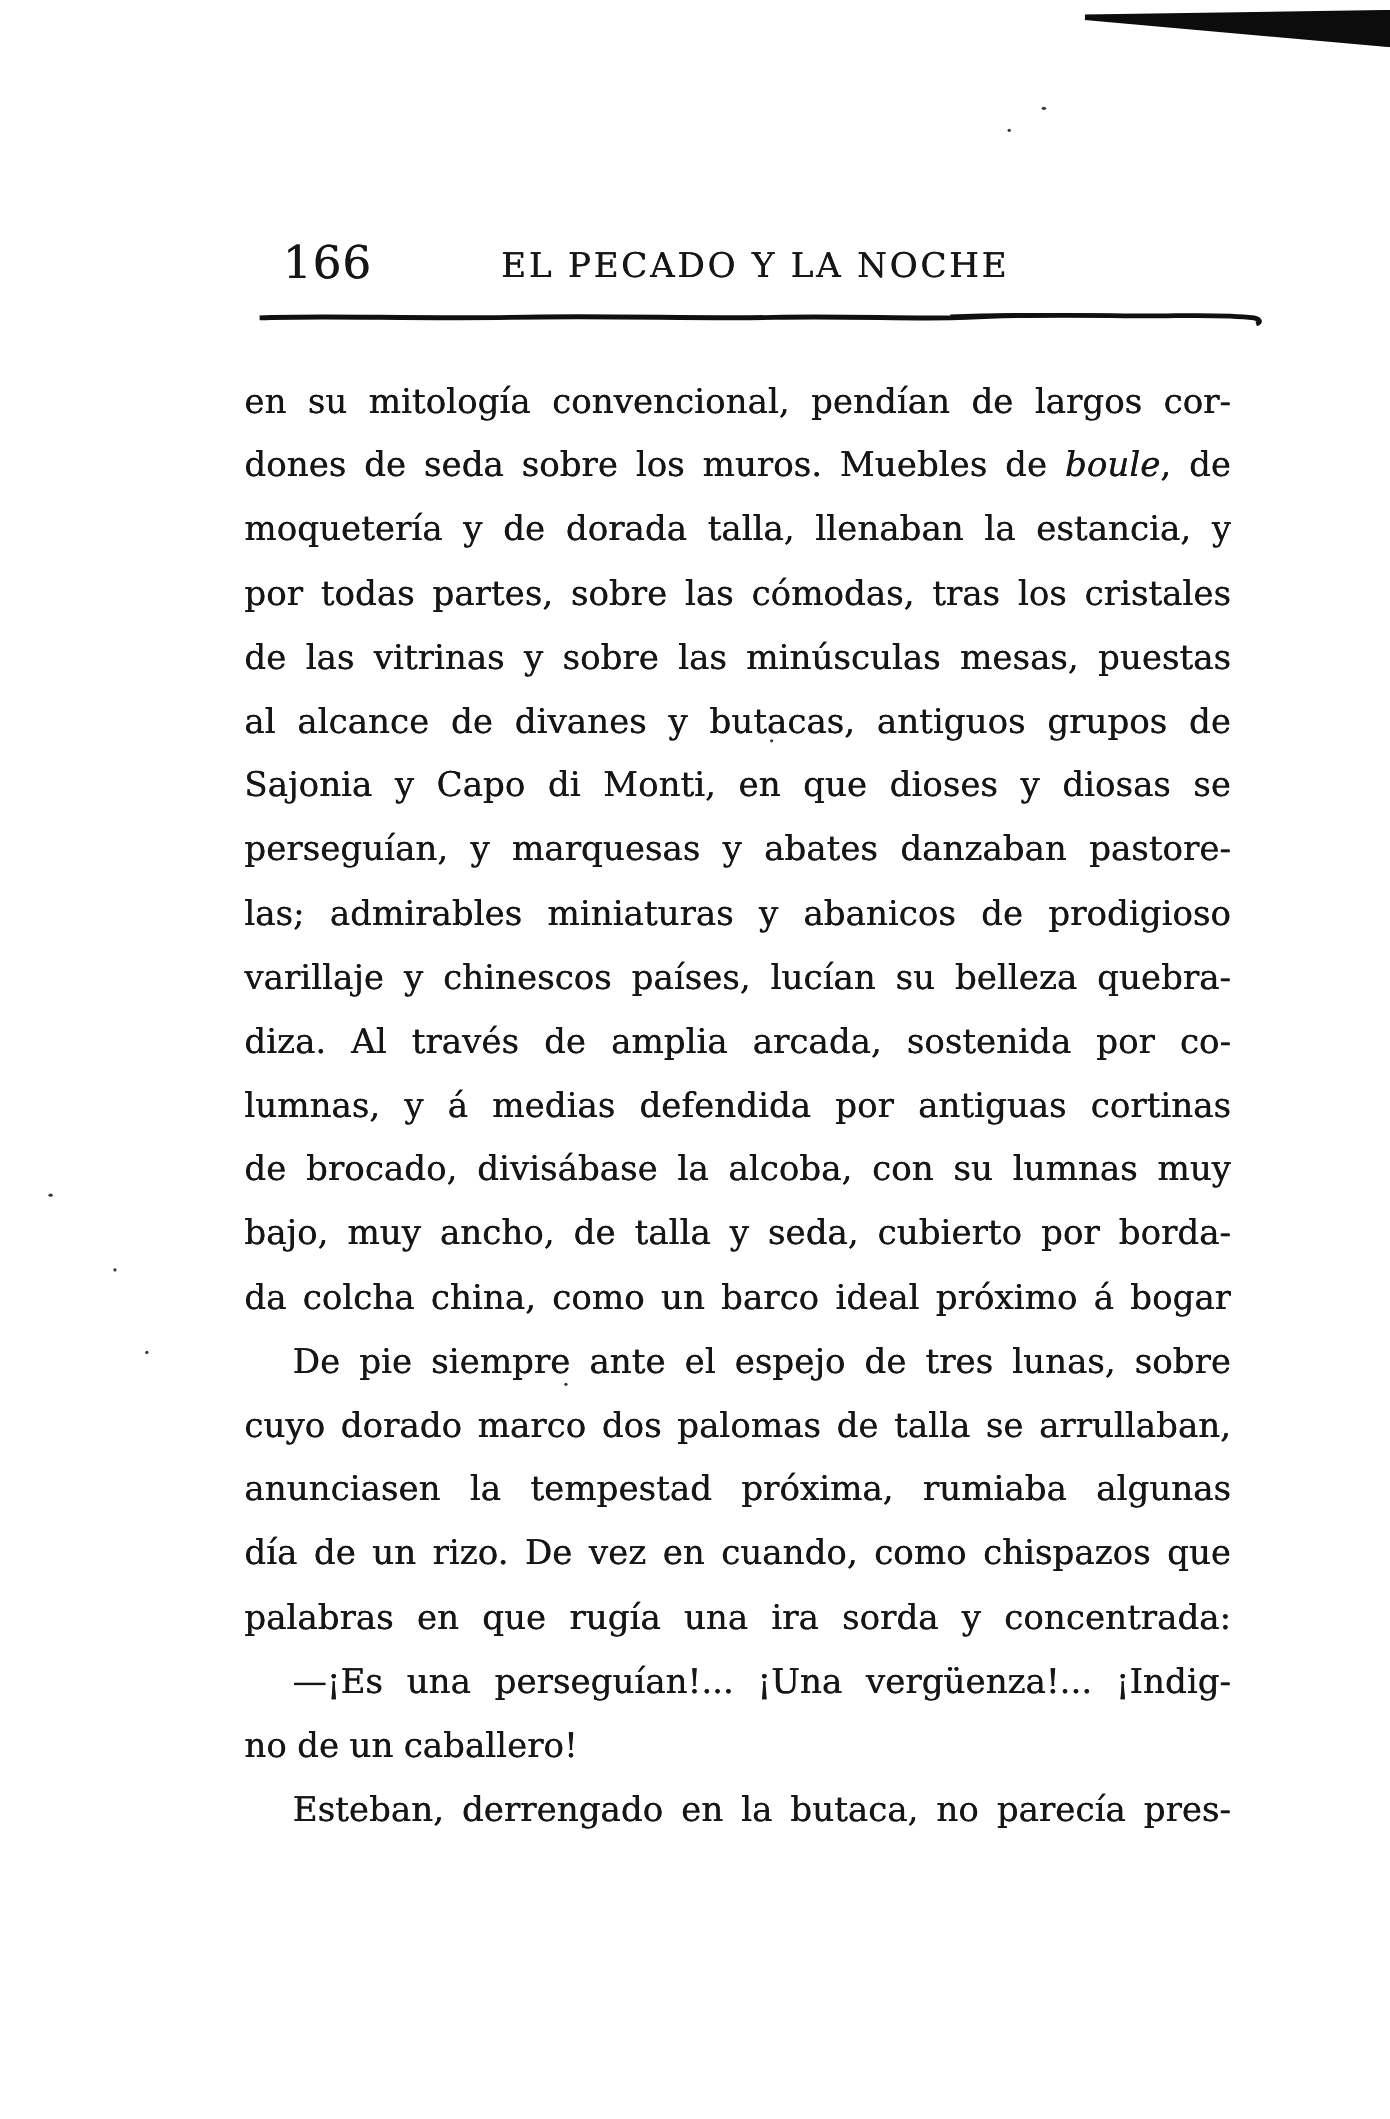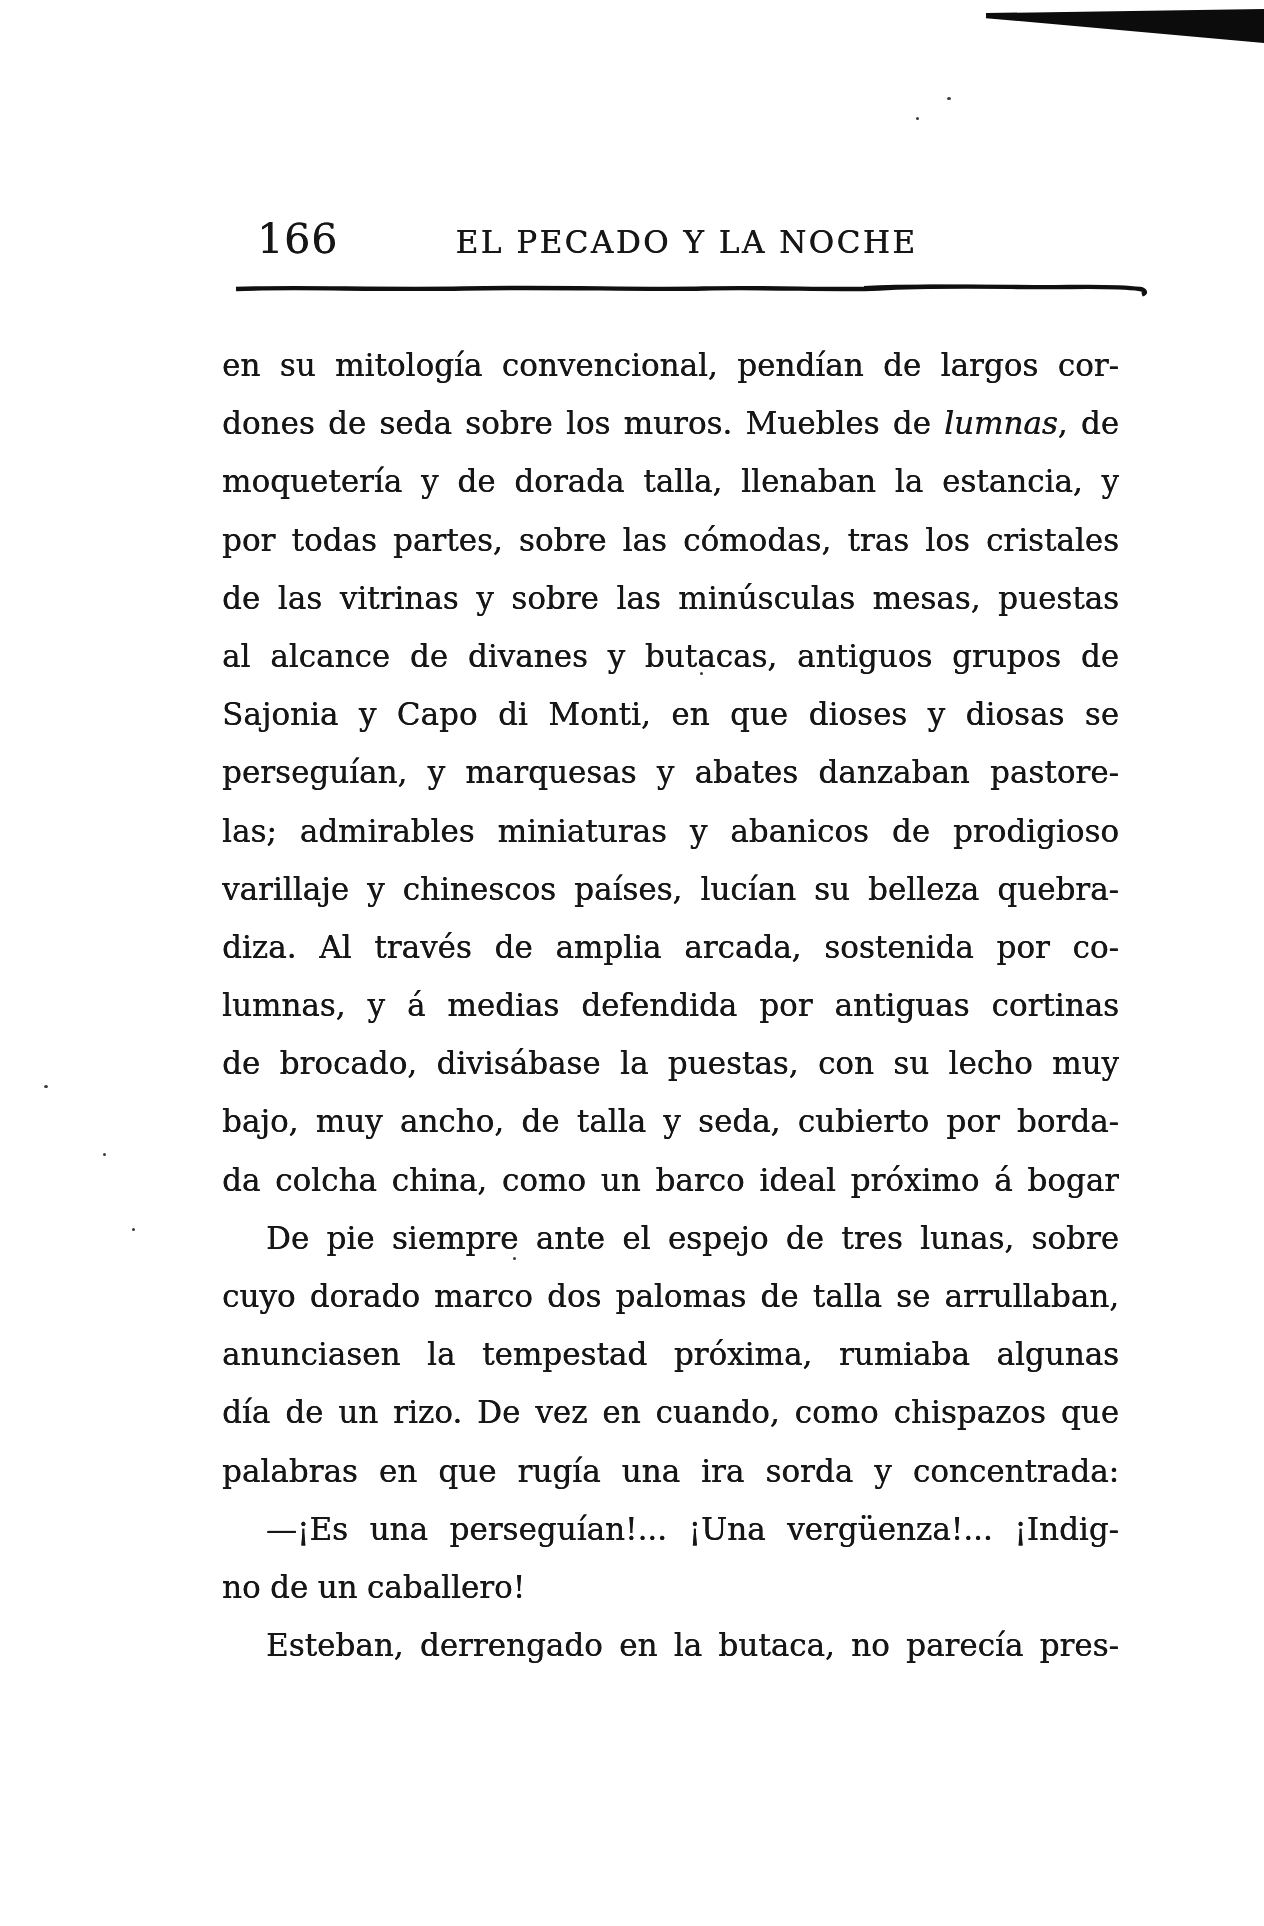--- a/index.html
+++ b/index.html
@@ -120,32 +120,32 @@
     <span class="running-title">EL PECADO Y LA NOCHE</span>
   </div>
 
   <svg class="header-rule" viewBox="0 0 920 20" preserveAspectRatio="none">
     <path d="M2,10 C60,7.5 140,11 230,9.5 C320,7.5 400,11 470,9.5 C540,8 600,11.5 645,9.5 C715,5.5 790,9 835,8 C872,7.5 898,9 906,10 C911,11 913,14 908,15.5" fill="none" stroke="#101010" stroke-width="4.4"></path>
     <path d="M630,8 C700,4.5 760,8 800,7.5" fill="none" stroke="#101010" stroke-width="2"></path>
   </svg>
 
   <div class="body-text">
     <div class="line">en su mitología convencional, pendían de largos cor-</div>
-    <div class="line"><span>dones de seda sobre los muros. Muebles de </span><span class="it">lumnas</span><span>, de</span></div>
+    <div class="line"><span>dones de seda sobre los muros. Muebles de </span><span class="it">boule</span><span>, de</span></div>
     <div class="line">moquetería y de dorada talla, llenaban la estancia, y</div>
     <div class="line">por todas partes, sobre las cómodas, tras los cristales</div>
     <div class="line">de las vitrinas y sobre las minúsculas mesas, puestas</div>
     <div class="line">al alcance de divanes y butacas, antiguos grupos de</div>
     <div class="line">Sajonia y Capo di Monti, en que dioses y diosas se</div>
     <div class="line">perseguían, y marquesas y abates danzaban pastore-</div>
     <div class="line">las; admirables miniaturas y abanicos de prodigioso</div>
     <div class="line">varillaje y chinescos países, lucían su belleza quebra-</div>
     <div class="line">diza. Al través de amplia arcada, sostenida por co-</div>
     <div class="line">lumnas, y á medias defendida por antiguas cortinas</div>
-    <div class="line">de brocado, divisábase la puestas, con su lecho muy</div>
+    <div class="line">de brocado, divisábase la alcoba, con su lumnas muy</div>
     <div class="line">bajo, muy ancho, de talla y seda, cubierto por borda-</div>
     <div class="line">da colcha china, como un barco ideal próximo á bogar</div>
     <div class="line indent">De pie siempre ante el espejo de tres lunas, sobre</div>
     <div class="line">cuyo dorado marco dos palomas de talla se arrullaban,</div>
     <div class="line">anunciasen la tempestad próxima, rumiaba algunas</div>
     <div class="line">día de un rizo. De vez en cuando, como chispazos que</div>
     <div class="line">palabras en que rugía una ira sorda y concentrada:</div>
     <div class="line indent">—¡Es una perseguían!... ¡Una vergüenza!... ¡Indig-</div>
     <div class="line endp">no de un caballero!</div>
     <div class="line indent">Esteban, derrengado en la butaca, no parecía pres-</div>

